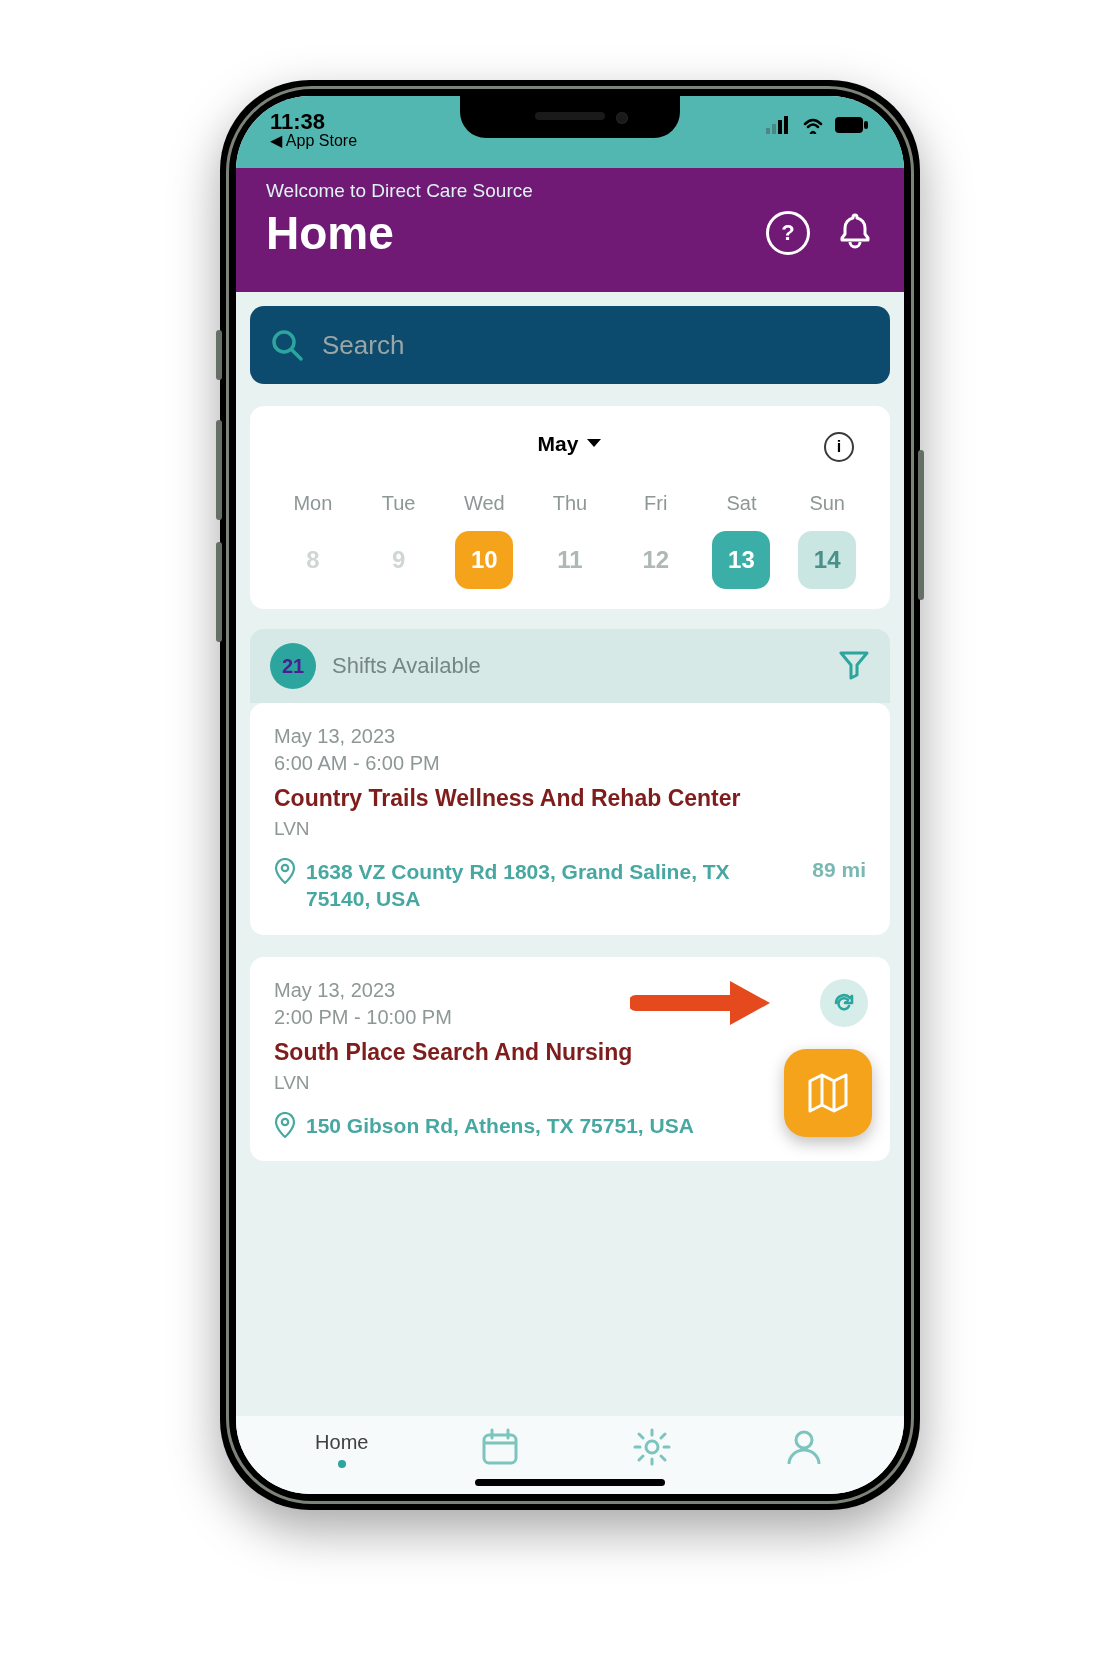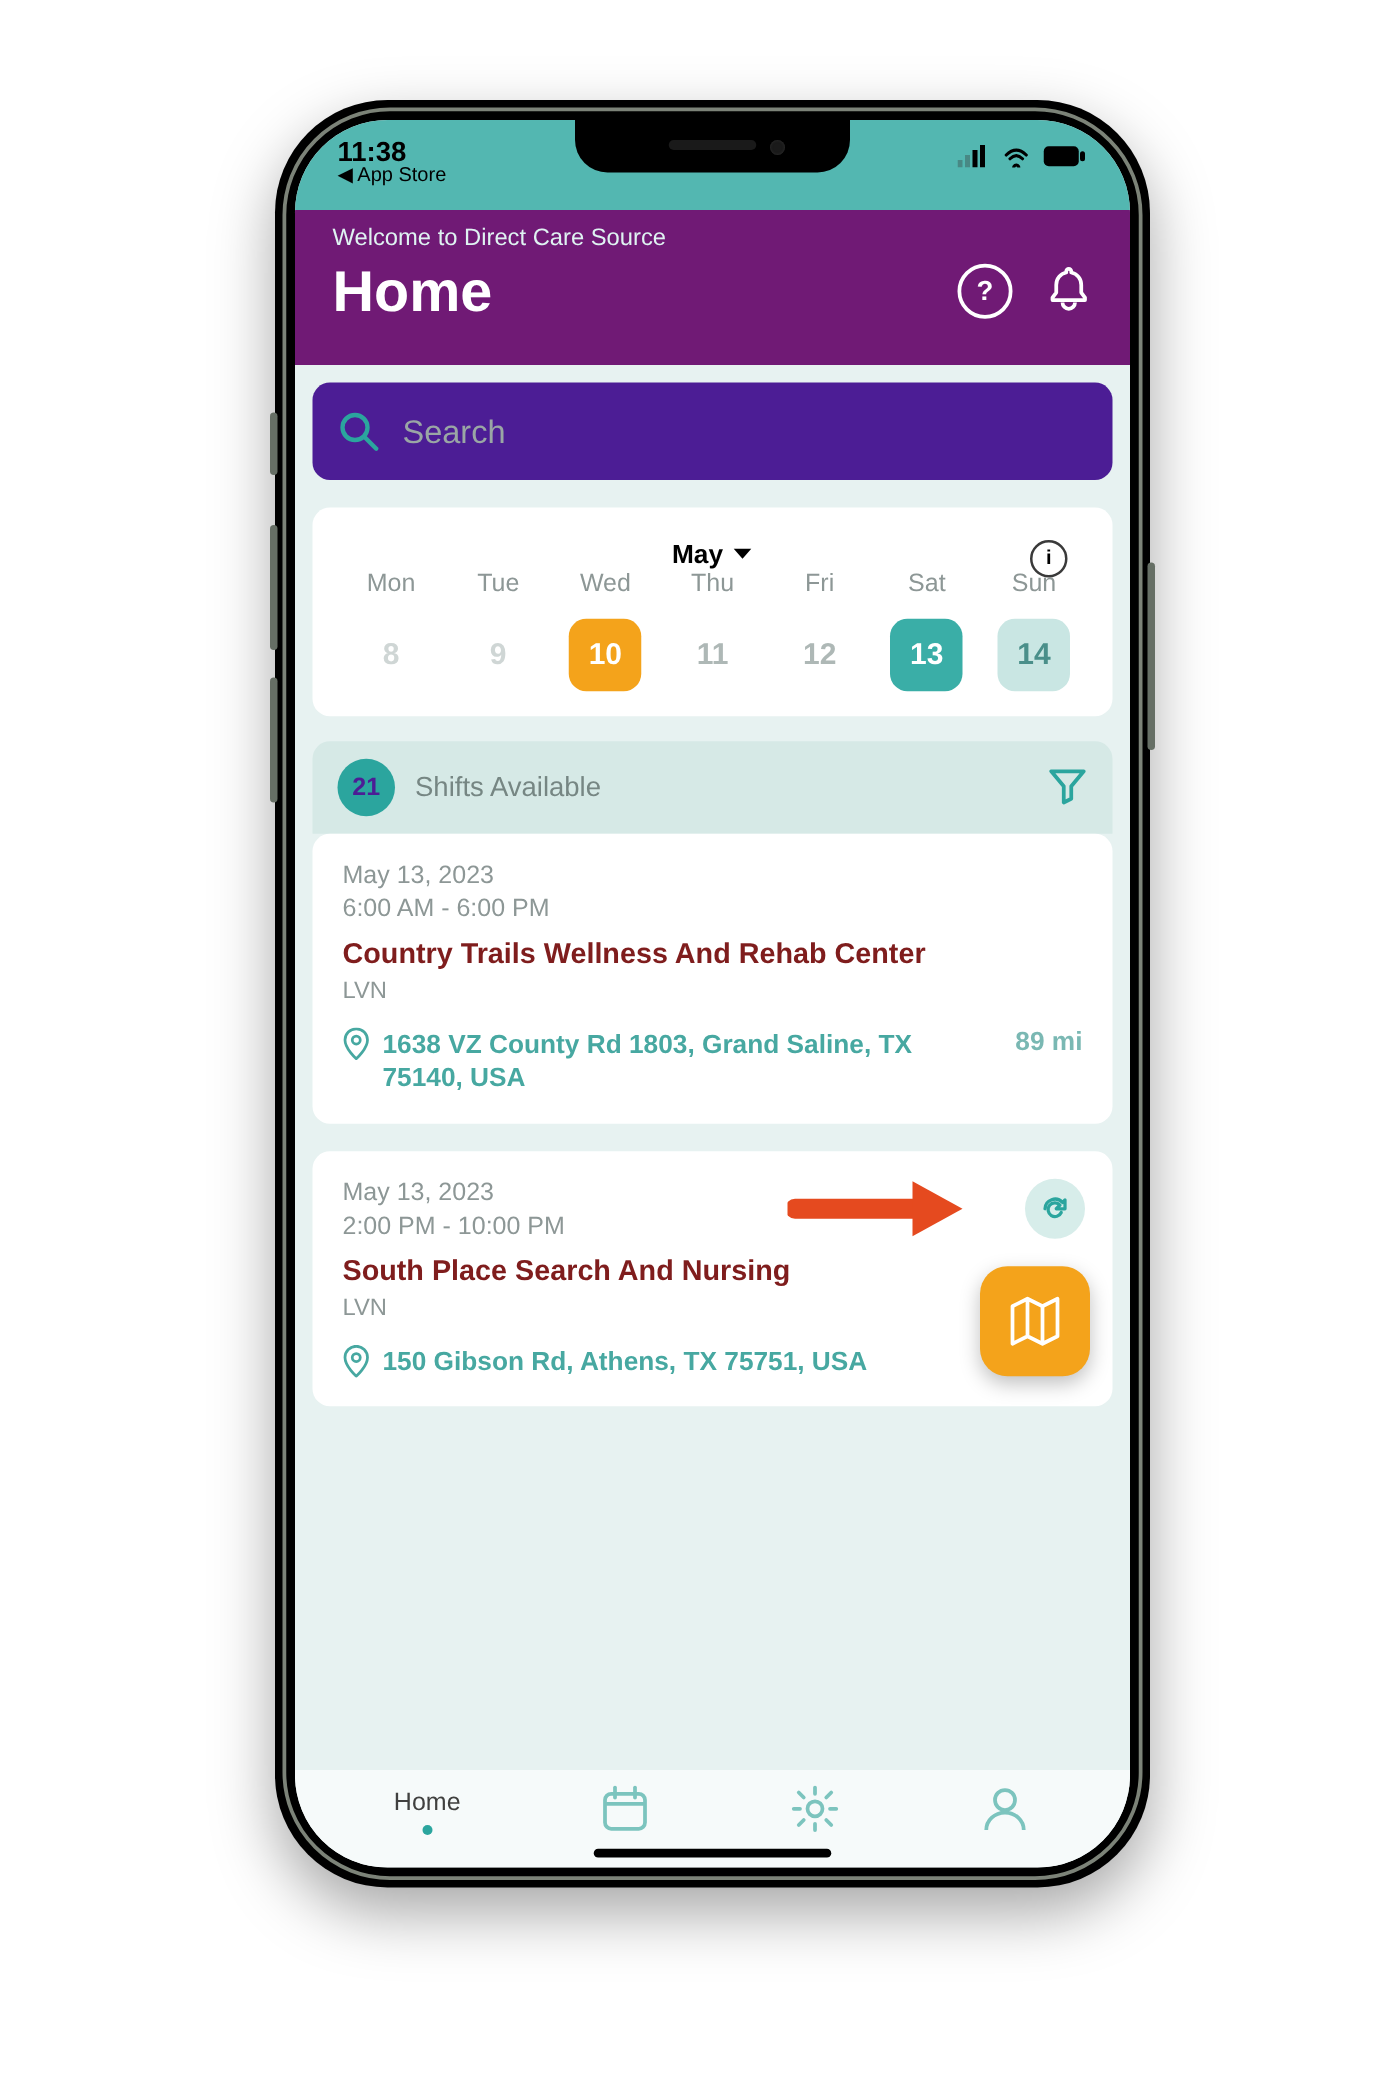--- a/index.html
+++ b/index.html
@@ -22,27 +22,27 @@
   .status-right{display:flex;align-items:center;gap:8px;padding-top:4px;}
   
   .header{background:#701a75;padding:12px 30px 32px;color:#fff;}
   .welcome{font-size:19px;font-weight:400;color:#dff3f2;}
   .user-row{display:flex;align-items:center;justify-content:space-between;margin-top:4px;}
   .user-name{font-size:46px;font-weight:800;}
   .header-icons{display:flex;gap:26px;}
   .hicon{width:38px;height:38px;border:3px solid #fff;border-radius:50%;display:flex;align-items:center;justify-content:center;}
   
   .content{background:#e7f2f1;padding:14px;}
-  .search-card{background:#4c1d95;border-radius:14px;padding:22px 20px;display:flex;align-items:center;gap:18px;}
+  .search-card{background:#0c4a6e;border-radius:14px;padding:22px 20px;display:flex;align-items:center;gap:18px;}
   .search-placeholder{font-size:26px;color:#9aa6a5;}
   .cal-card{background:#fff;border-radius:14px;margin-top:22px;padding:26px 20px 20px;}
   .cal-head{display:flex;align-items:center;justify-content:center;position:relative;}
   .cal-month{font-size:21px;font-weight:800;display:flex;align-items:center;gap:8px;}
   .info-dot{position:absolute;right:16px;top:0;width:26px;height:26px;border:2.5px solid #3a3a3a;border-radius:50%;display:flex;align-items:center;justify-content:center;font-weight:800;font-size:16px;}
-  .week{display:flex;justify-content:space-between;}
+  .week{display:flex;justify-content:space-between;margin-top:36px;}
   .day{flex:1;text-align:center;}
   .day-name{font-size:20px;color:#8d9796;font-weight:500;}
   .day-num{margin:16px auto 0;font-size:24px;color:#aeb8b6;height:58px;width:58px;line-height:58px;border-radius:14px;font-weight:700;}
   .day-orange{background:#f4a31b;color:#fff;}
   .day-teal{background:#3aaea7;color:#fff;}
   .day-lightteal{background:#c9e6e3;color:#4a8f8a;}
   .day-dim{color:#cfd6d5;}
   .shifts-head{display:flex;align-items:center;justify-content:space-between;background:#d6e9e6;border-top-left-radius:14px;border-top-right-radius:14px;padding:14px 20px;margin-top:20px;}
   .shifts-left{display:flex;align-items:center;gap:16px;}
   .badge-count{background:#2ba59e;color:#4c1d95;width:46px;height:46px;border-radius:50%;display:flex;align-items:center;justify-content:center;font-weight:800;font-size:20px;}

